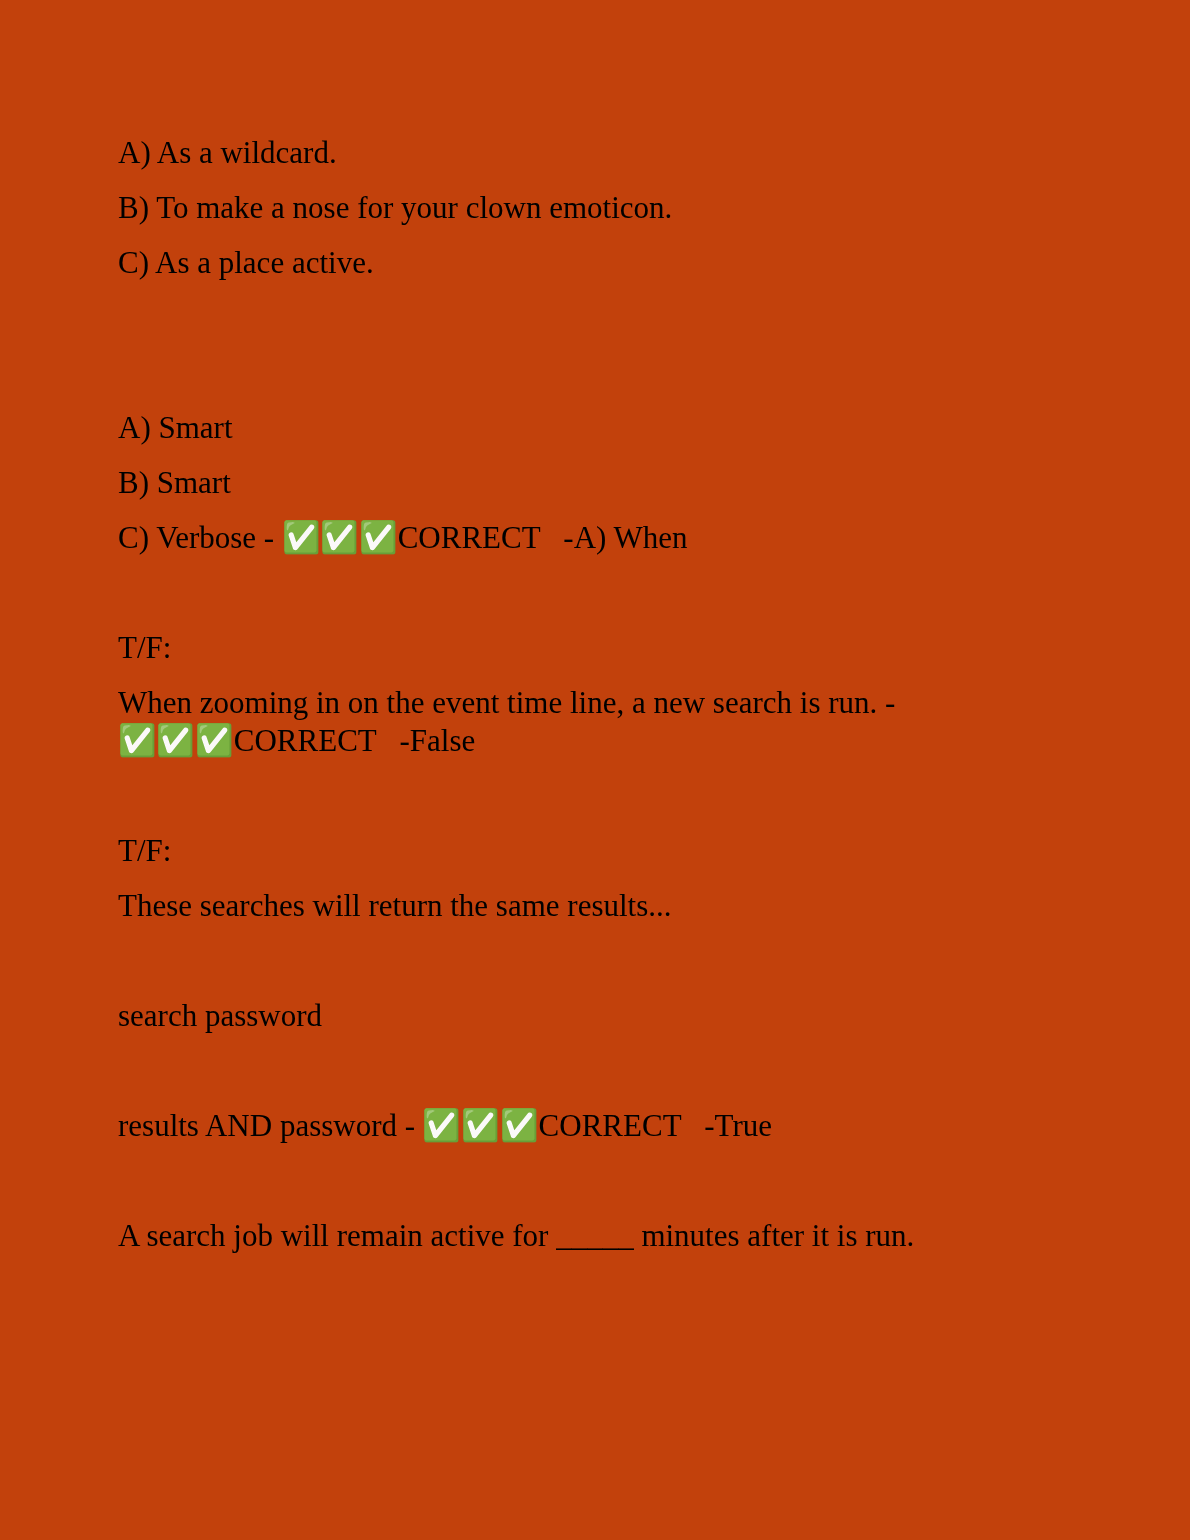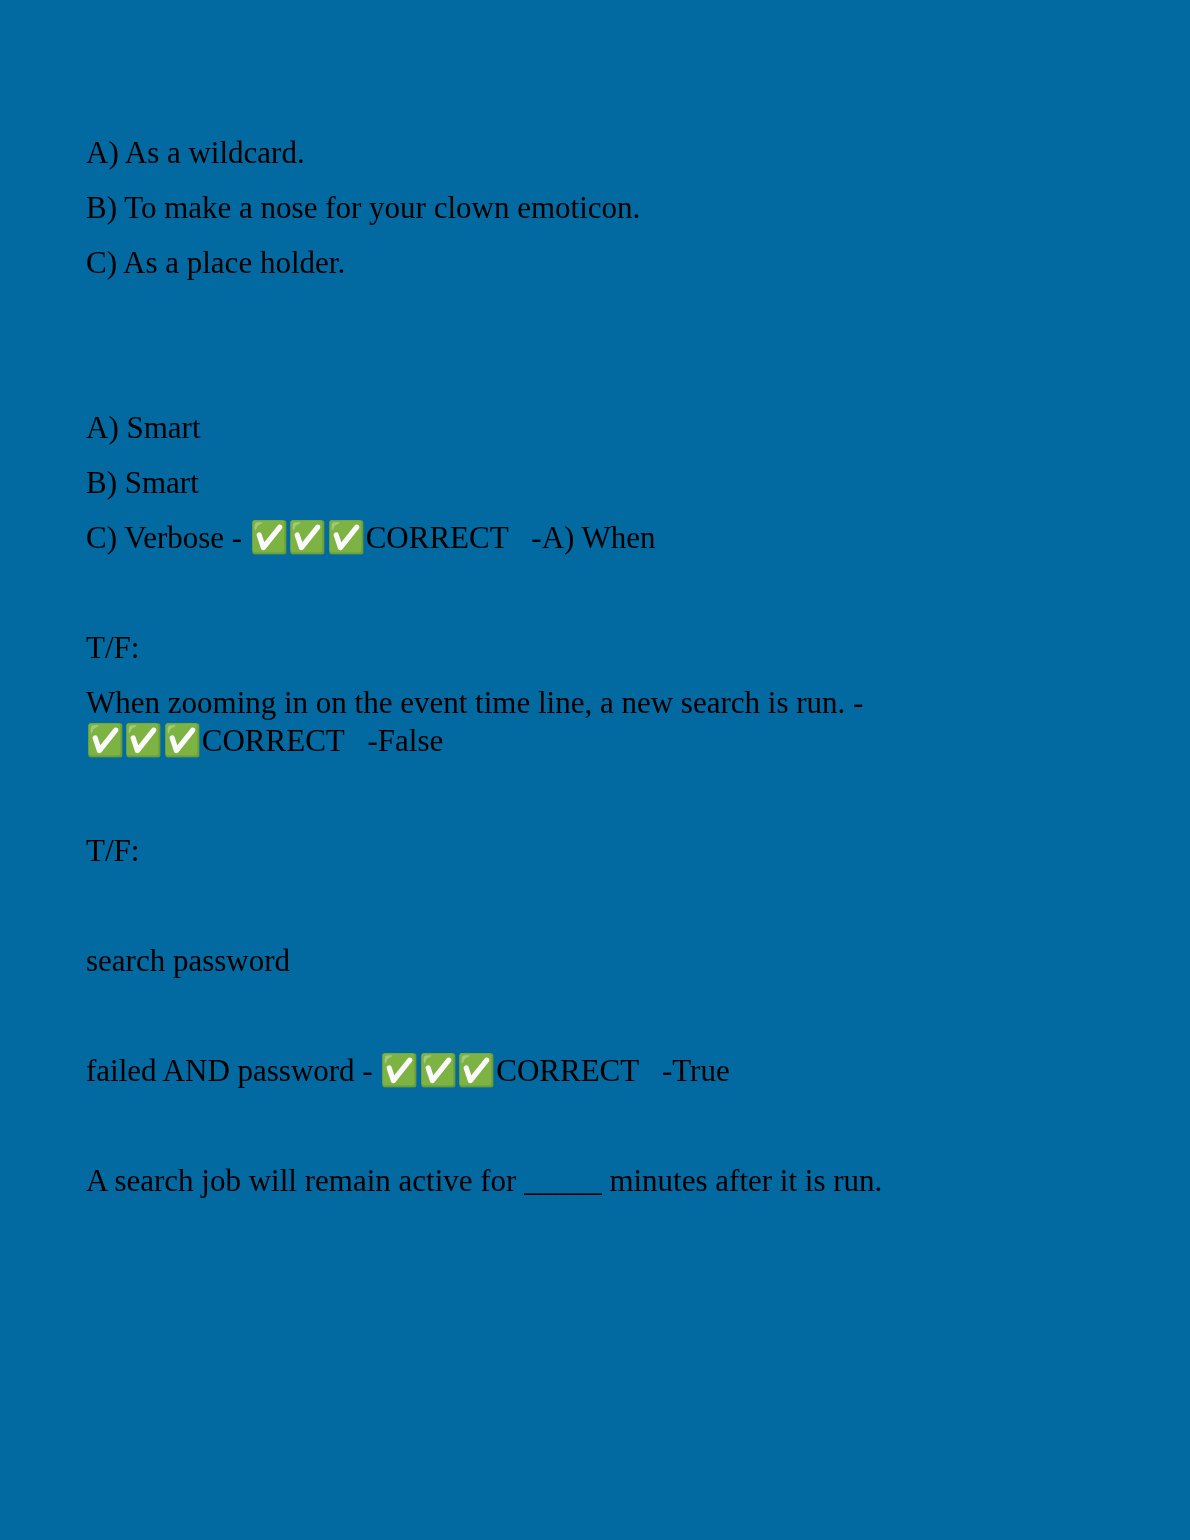--- a/index.html
+++ b/index.html
@@ -9,22 +9,22 @@
   }
   body {
     width: 1190px;
     height: 1540px;
     overflow: hidden;
   }
   .page {
     box-sizing: border-box;
     width: 1190px;
     height: 1540px;
-    padding: 134px 144px 0 86px;
-    background: #0369a1;
+    padding: 134px 144px 0 118px;
+    background: #c2410c;
   }
   .para {
     font-family: "Liberation Serif", "DejaVu Sans", serif;
     font-size: 31px;
     line-height: 38px;
     color: #000000;
     margin: 0 0 17px 0;
     white-space: pre-wrap;
   }
   .spacer {
@@ -36,21 +36,21 @@
 </style>
 </head>
 <body>
 
 <div class="page">
 
   <p class="para">A) As a wildcard.</p>
 
   <p class="para">B) To make a nose for your clown emoticon.</p>
 
-  <p class="para">C) As a place holder.</p>
+  <p class="para">C) As a place active.</p>
 
 
   <p class="para spacer"></p>
 
 
   <p class="para spacer"></p>
 
   <p class="para">A) Smart</p>
 
   <p class="para">B) Smart</p>
@@ -60,26 +60,27 @@
   <p class="para spacer"></p>
 
   <p class="para">T/F:</p>
 
   <p class="para"><span>When zooming in on the event time line, a new search is run. - </span><span class="nowrap">✅✅✅CORRECT</span><span>   -False</span></p>
 
   <p class="para spacer"></p>
 
   <p class="para">T/F:</p>
 
+  <p class="para">These searches will return the same results...</p>
 
   <p class="para spacer"></p>
 
   <p class="para">search password</p>
 
   <p class="para spacer"></p>
 
-  <p class="para"><span>failed AND password - </span><span class="nowrap">✅✅✅CORRECT</span><span>   -True</span></p>
+  <p class="para"><span>results AND password - </span><span class="nowrap">✅✅✅CORRECT</span><span>   -True</span></p>
 
   <p class="para spacer"></p>
 
   <p class="para">A search job will remain active for _____ minutes after it is run.</p>
 
 </div>
 
 </body></html>

